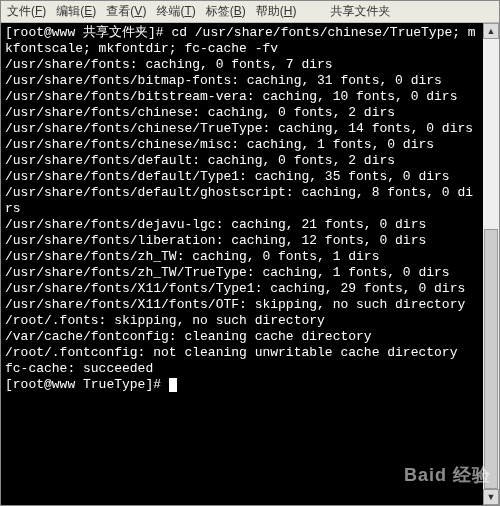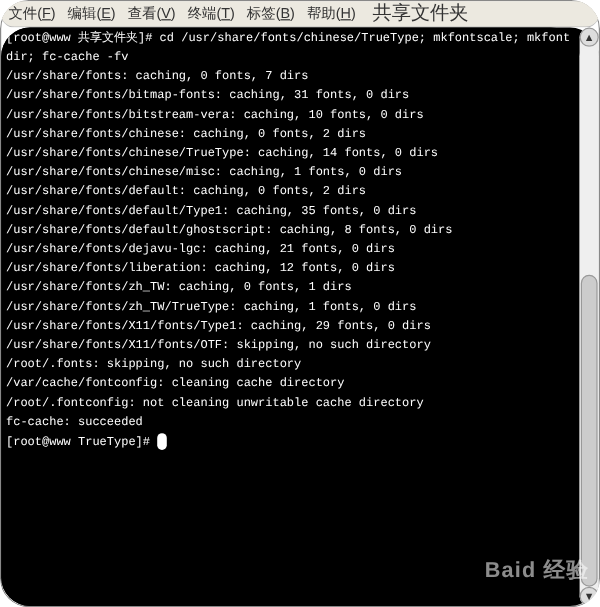--- a/index.html
+++ b/index.html
@@ -1,15 +1,15 @@
 <!DOCTYPE html>
 <html><head>
   <meta charset="utf-8">
   <style>
-    * { margin: 0; padding: 0; box-sizing: border-box; border-radius: 24px; }
+    * { margin: 0; padding: 0; box-sizing: border-box; }
     body {
       width: 500px;
       height: 506px;
       background: #fff;
       font-family: Arial, sans-serif;
       overflow: hidden;
       position: relative;
     }
     .window {
       width: 100%;
@@ -29,36 +29,36 @@
       color: #333;
       border-bottom: 1px solid #bbb;
     }
     .menubar .menu-item {
       cursor: default;
     }
     .menubar .underline {
       text-decoration: underline;
     }
     .titlebox {
-      margin-left: 0;
+      margin-left: 20px;
       padding: 0 4px;
-      font-size: 16px;
+      font-size: 12px;
     }
     .terminal-wrap {
       flex: 1;
       display: flex;
       background: #000;
       position: relative;
     }
     .terminal {
       flex: 1;
       background: #000;
       color: #fff;
       font-family: "Courier New", monospace;
-      font-size: 10px;
+      font-size: 13px;
       line-height: 16px;
       padding: 2px 4px;
       white-space: pre-wrap;
       word-break: break-all;
       overflow: hidden;
     }
     .scrollbar {
       width: 16px;
       background: #eee;
       display: flex;

